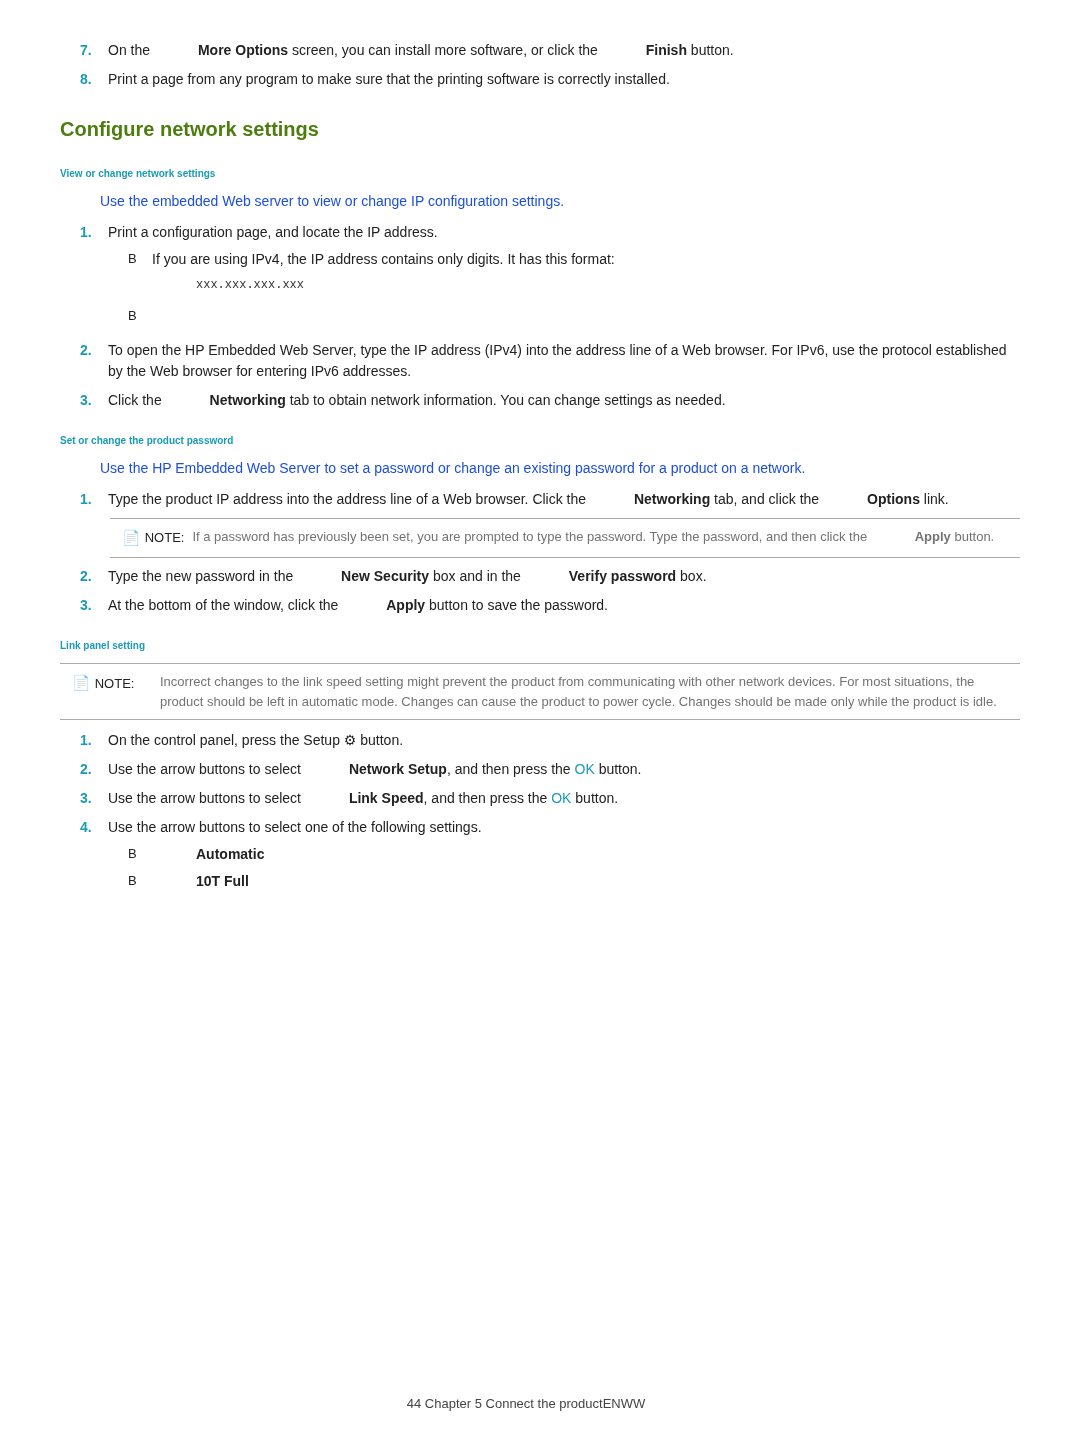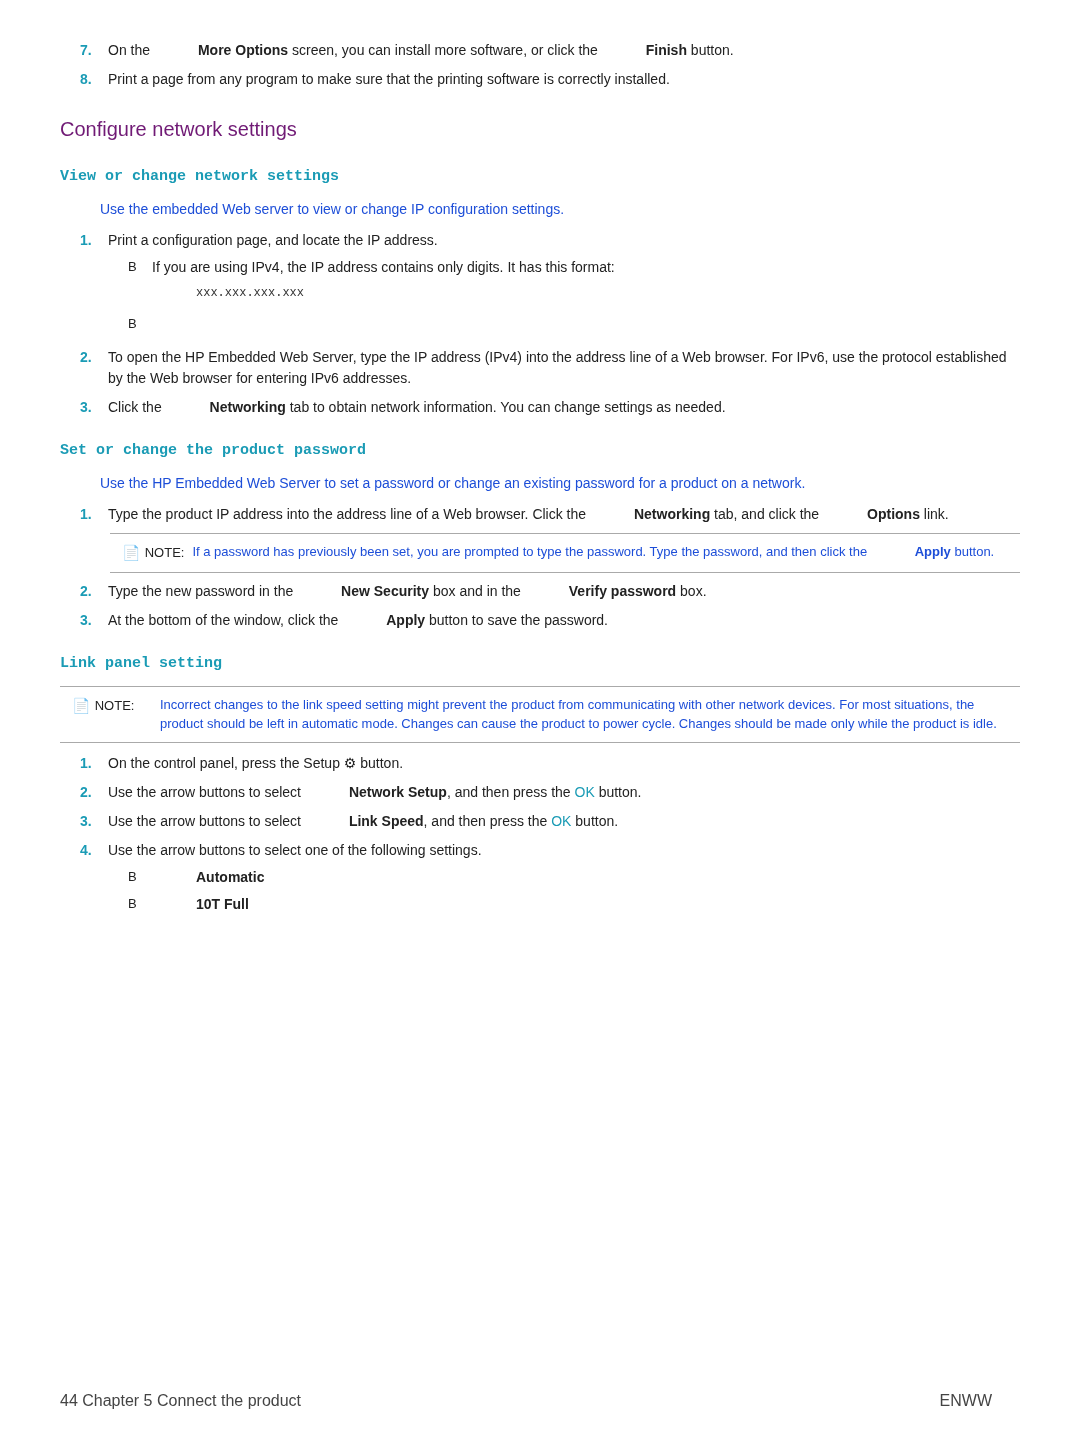--- a/index.html
+++ b/index.html
@@ -9,33 +9,32 @@
       font-size: 14px;
       color: #222;
       line-height: 1.5;
       padding: 40px 60px 60px 60px;
       max-width: 1080px;
       min-height: 1437px;
     }
 
     .section-title {
       font-size: 20px;
-      font-weight: normal;
-      color: #701a75;
+      font-weight: bold;
+      color: #4d7c0f;
       margin-top: 24px;
       border-bottom: none;
     }
 
     .subsection-title {
-      font-size: 15px;
+      font-size: 10px;
       font-weight: bold;
       color: #1a9bb5;
       margin-bottom: 10px;
       margin-top: 22px;
-      font-family: Liberation Mono, monospace;
     }
 
     .intro-text {
       margin-left: 40px;
       margin-bottom: 10px;
       color: #1d4ed8;
     }
 
     .numbered-list {
       list-style: none;
@@ -104,38 +103,38 @@
       align-items: center;
       gap: 4px;
     }
 
     .note-label {
       font-weight: normal;
       color: #222;
     }
 
     .note-text {
-      color: #1d4ed8;
+      color: #737373;
       font-size: 13px;
       flex: 1;
     }
 
     .bold { font-weight: bold; padding-left: 44px; }
     .blue { color: #1a9bb5; }
 
     .footer {
       position: fixed;
       bottom: 24px;
       left: 0;
       right: 0;
       width: 1052px;
       display: flex;
-      justify-content: space-between;
+      justify-content: center;
       padding: 0 60px;
-      font-size: 16px;
+      font-size: 13px;
       color: #444;
     }
 
     .top-items {
       margin-bottom: 20px;
     }
 
     .top-item {
       display: flex;
       margin-bottom: 8px;

